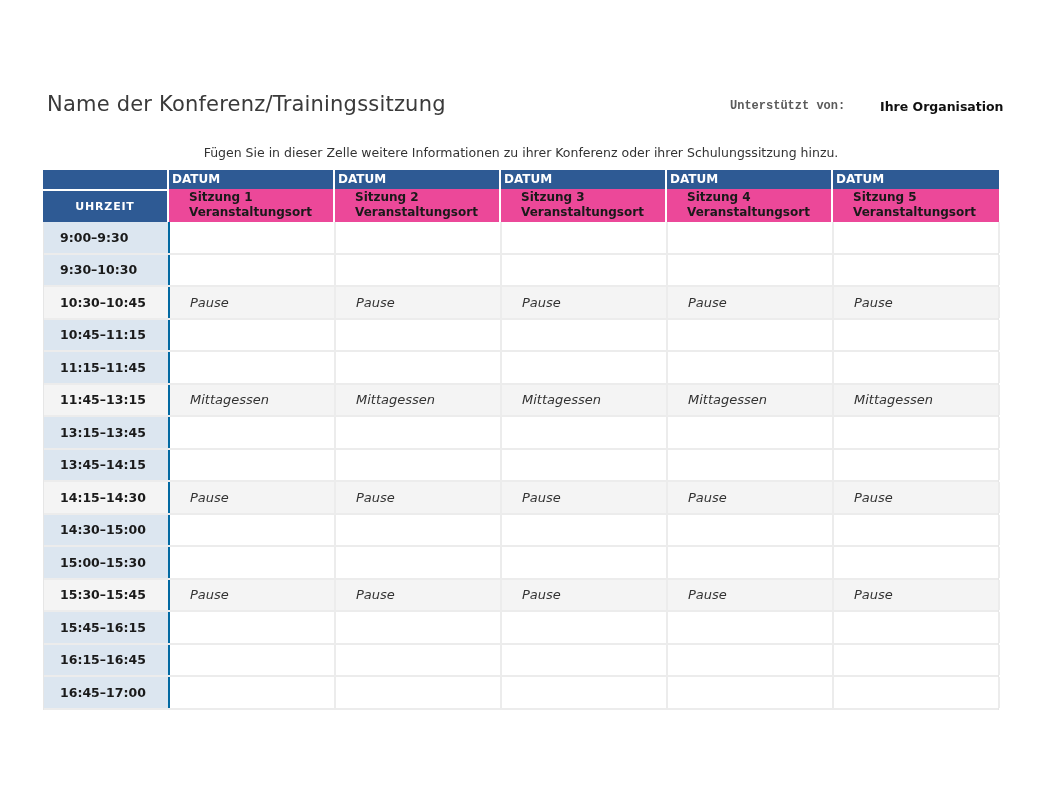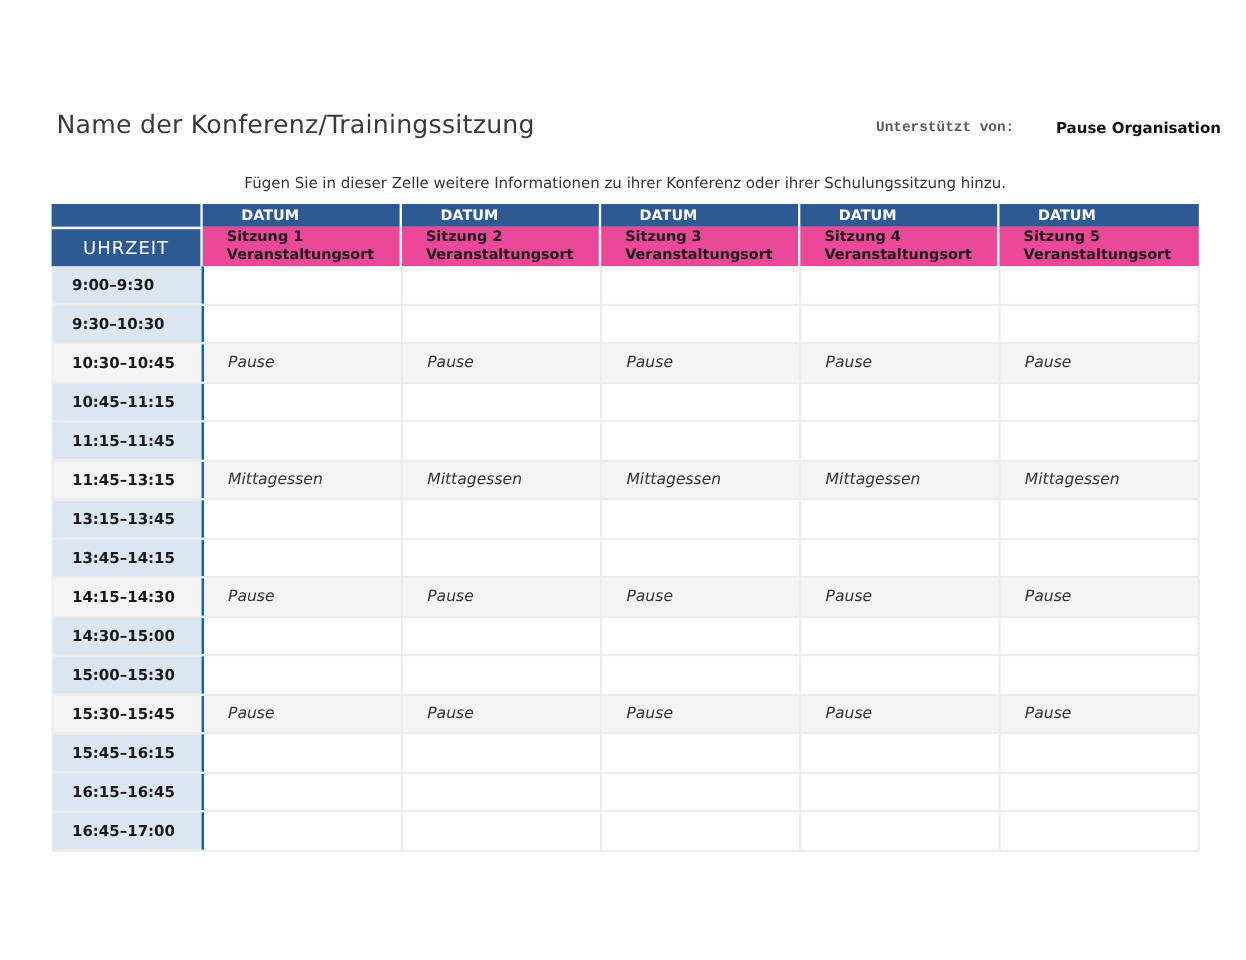--- a/index.html
+++ b/index.html
@@ -7,39 +7,39 @@
   .title { position:absolute; left:47px; top:92px; font-size:21px; color:#3a3a3a; letter-spacing:0.2px; }
   .support-label { position:absolute; left:730px; top:99px; font-size:12px; color:#5a5a5a; font-weight:bold;font-family:Liberation Mono, monospace; }
   .support-org { position:absolute; left:880px; top:99px; font-size:12.5px; color:#111; font-weight:bold; }
   .subtitle { position:absolute; left:43px; width:956px; top:145px; text-align:center; font-size:12.5px; color:#333; }
   .grid { position:absolute; left:43px; top:170px; width:956px; }
   .hdr1 { display:flex; height:19px; }
   .hdr2 { display:flex; height:33px; }
   .tcol { width:126px; flex:none; }
   .dcol { width:166px; flex:none; box-sizing:border-box; }
   .hdr1 .tcol { background:#2e5a94; border-right:2px solid #fff; box-sizing:border-box; }
-  .hdr1 .dcol { background:#2e5a94; color:#fff; font-weight:bold; font-size:12px; padding-left:32px; line-height:19px; border-right:2px solid #fff; }
+  .hdr1 .dcol { background:#2e5a94; color:#fff; font-weight:bold; font-size:12px; padding-left:3px; line-height:19px; border-right:2px solid #fff; }
   .hdr1 .dcol:last-child { border-right:none; }
-  .hdr2 .tcol { background:#2e5a94; color:#fff; font-weight:normal; font-size:15px; letter-spacing:0.8px; display:flex; align-items:center; justify-content:center; border-top:2px solid #fff; border-right:2px solid #fff; box-sizing:border-box; }
+  .hdr2 .tcol { background:#2e5a94; color:#fff; font-weight:bold; font-size:11px; letter-spacing:0.8px; display:flex; align-items:center; justify-content:center; border-top:2px solid #fff; border-right:2px solid #fff; box-sizing:border-box; }
   .hdr2 .dcol { background:#ec4899; font-weight:bold; font-size:12px; line-height:15px; padding-left:20px; padding-top:1px; border-right:2px solid #fff; }
   .hdr2 .dcol:last-child { border-right:none; }
   .row { display:flex; height:32.5px; box-sizing:border-box; border-bottom:2px solid #ececec; }
   .row .tcol { background:#dce6f0; font-weight:bold; font-size:12.5px; display:flex; align-items:center; padding-left:16px; box-sizing:border-box; border-right:2px solid #0369a1; }
   .row .dcol { background:#ffffff; border-right:2px solid #ececec; font-size:13px; color:#333; display:flex; align-items:center; padding-left:20px; font-style:italic; }
   .row.brk .tcol { background:#f4f4f4; }
   .row.brk .dcol { background:#f4f4f4; }
   .row:first-child { }
   .body-wrap { border-left:1px solid #e6e6e6; border-right:1px solid #e6e6e6; }
 </style>
 </head>
 <body>
 
 <div class="title">Name der Konferenz/Trainingssitzung</div>
 <div class="support-label">Unterstützt von:</div>
-<div class="support-org">Pause Organisation</div>
+<div class="support-org">Ihre Organisation</div>
 <div class="subtitle">Fügen Sie in dieser Zelle weitere Informationen zu ihrer Konferenz oder ihrer Schulungssitzung hinzu.</div>
 
 <div class="grid">
   <div class="hdr1">
     <div class="tcol"></div>
     <div class="dcol">DATUM</div>
     <div class="dcol">DATUM</div>
     <div class="dcol">DATUM</div>
     <div class="dcol">DATUM</div>
     <div class="dcol">DATUM</div>

